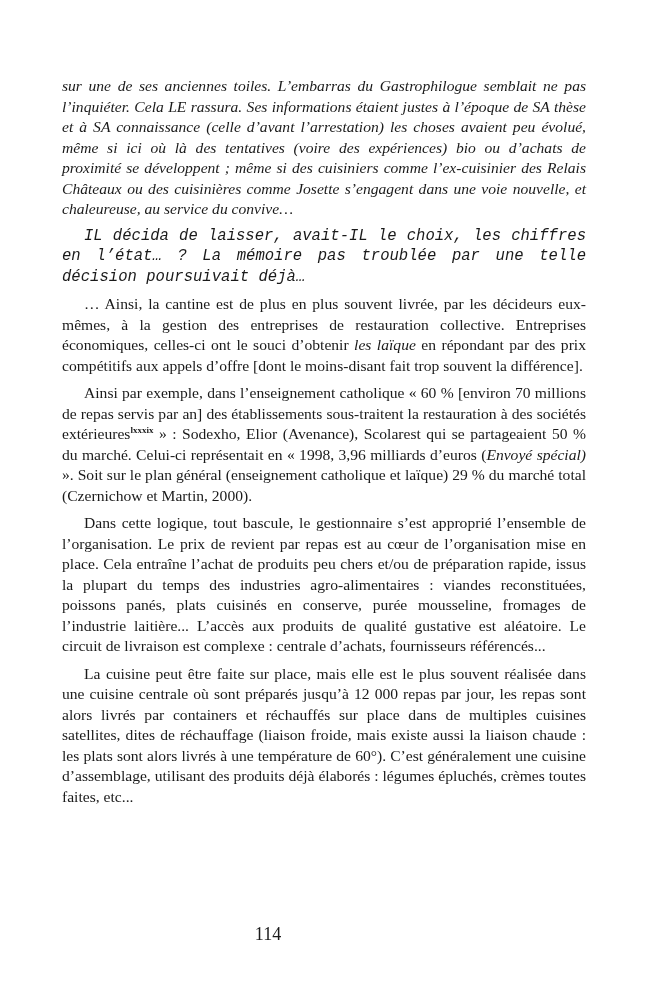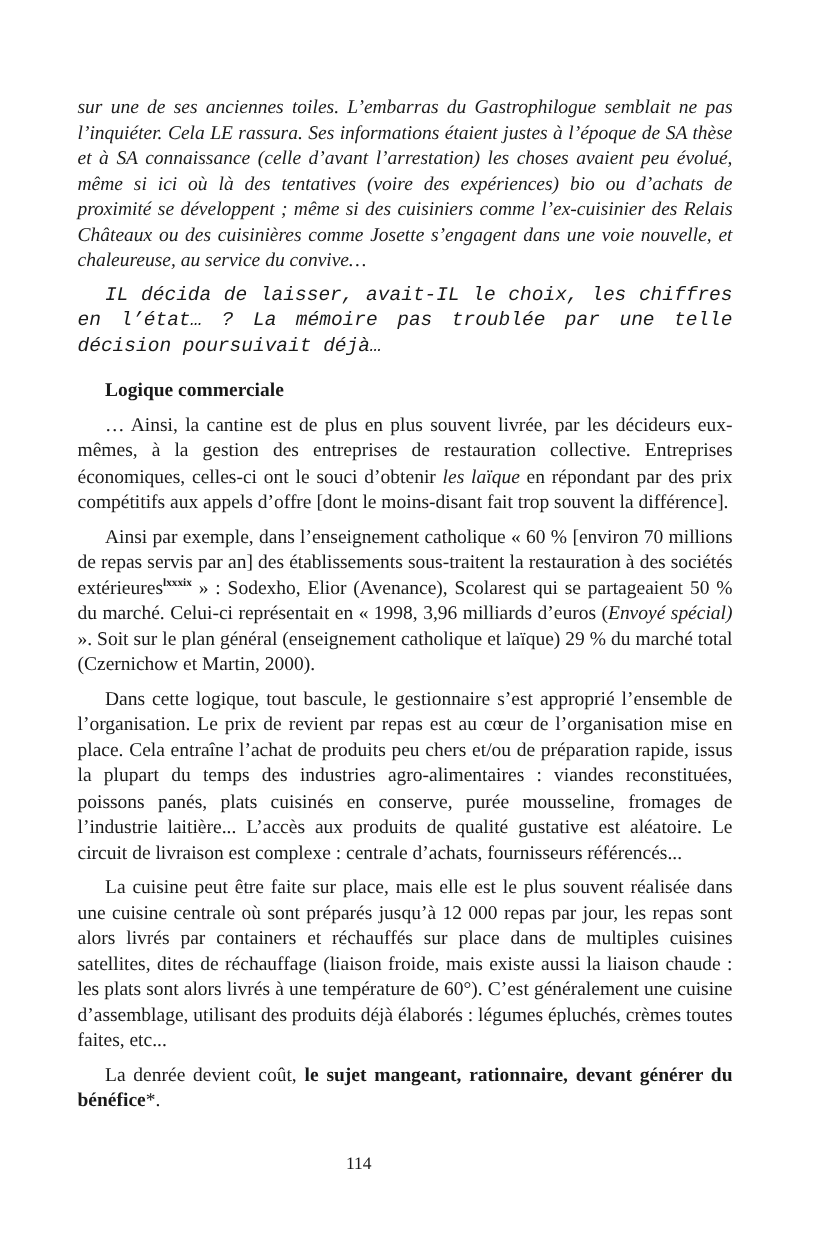--- a/index.html
+++ b/index.html
@@ -43,42 +43,39 @@
       line-height: 0;
       vertical-align: 6px;
       font-weight: bold;
     }
     .page-number {
       position: absolute;
       top: 924px;
       left: 0;
       width: 536px;
       text-align: center;
-      font-size: 14px;
+      font-size: 18px;
       font-family: "Liberation Serif", "DejaVu Serif", serif;
-      padding-left: 19px;
     }
     b, strong { font-weight: bold; }
   </style>
 </head>
 <body>
 
 <div class="page">
 
   <p class="noindent italic">sur une de ses anciennes toiles. L’embarras du Gastrophilogue semblait ne pas l’inquiéter. Cela LE rassura. Ses informations étaient justes à l’époque de SA thèse et à SA connaissance (celle d’avant l’arrestation) les choses avaient peu évolué, même si ici où là des tentatives (voire des expériences) bio ou d’achats de proximité se développent ; même si des cuisiniers comme l’ex-cuisinier des Relais Châteaux ou des cuisinières comme Josette s’engagent dans une voie nouvelle, et chaleureuse, au service du convive…</p>
 
   <p class="italic gap-small">IL décida de laisser, avait-IL le choix, les chiffres en l’état… ? La mémoire pas troublée par une telle décision poursuivait déjà…</p>
 
-  <p class="heading gap-heading">Logique commerciale</p>
 
   <p class="gap-para"><span>… Ainsi, la cantine est de plus en plus souvent livrée, par les décideurs eux-mêmes, à la gestion des entreprises de restauration collective. Entreprises économiques, celles-ci ont le souci d’obtenir </span><em>les laïque</em><span> en répondant par des prix compétitifs aux appels d’offre [dont le moins-disant fait trop souvent la différence].</span></p>
 
   <p class="gap-para"><span>Ainsi par exemple, dans l’enseignement catholique « 60 % [environ 70 millions de repas servis par an] des établissements sous-traitent la restauration à des sociétés extérieures</span><sup>lxxxix</sup><span> » : Sodexho, Elior (Avenance), Scolarest qui se partageaient 50 % du marché. Celui-ci représentait en « 1998, 3,96 milliards d’euros (</span><em>Envoyé spécial)</em><span> ». Soit sur le plan général (enseignement catholique et laïque) 29 % du marché total (Czernichow et Martin, 2000).</span></p>
 
   <p class="gap-para">Dans cette logique, tout bascule, le gestionnaire s’est approprié l’ensemble de l’organisation. Le prix de revient par repas est au cœur de l’organisation mise en place. Cela entraîne l’achat de produits peu chers et/ou de préparation rapide, issus la plupart du temps des industries agro-alimentaires : viandes reconstituées, poissons panés, plats cuisinés en conserve, purée mousseline, fromages de l’industrie laitière... L’accès aux produits de qualité gustative est aléatoire. Le circuit de livraison est complexe : centrale d’achats, fournisseurs référencés...</p>
 
   <p class="gap-para">La cuisine peut être faite sur place, mais elle est le plus souvent réalisée dans une cuisine centrale où sont préparés jusqu’à 12 000 repas par jour, les repas sont alors livrés par containers et réchauffés sur place dans de multiples cuisines satellites, dites de réchauffage (liaison froide, mais existe aussi la liaison chaude : les plats sont alors livrés à une température de 60°). C’est généralement une cuisine d’assemblage, utilisant des produits déjà élaborés : légumes épluchés, crèmes toutes faites, etc...</p>
 
-  <p class="gap-para"><span>La denrée devient coût, </span><strong>le sujet mangeant, rationnaire, devant générer du bénéfice</strong><span>*.</span></p>
 
 </div>
 
 <div class="page-number">114</div>
 
 </body></html>

